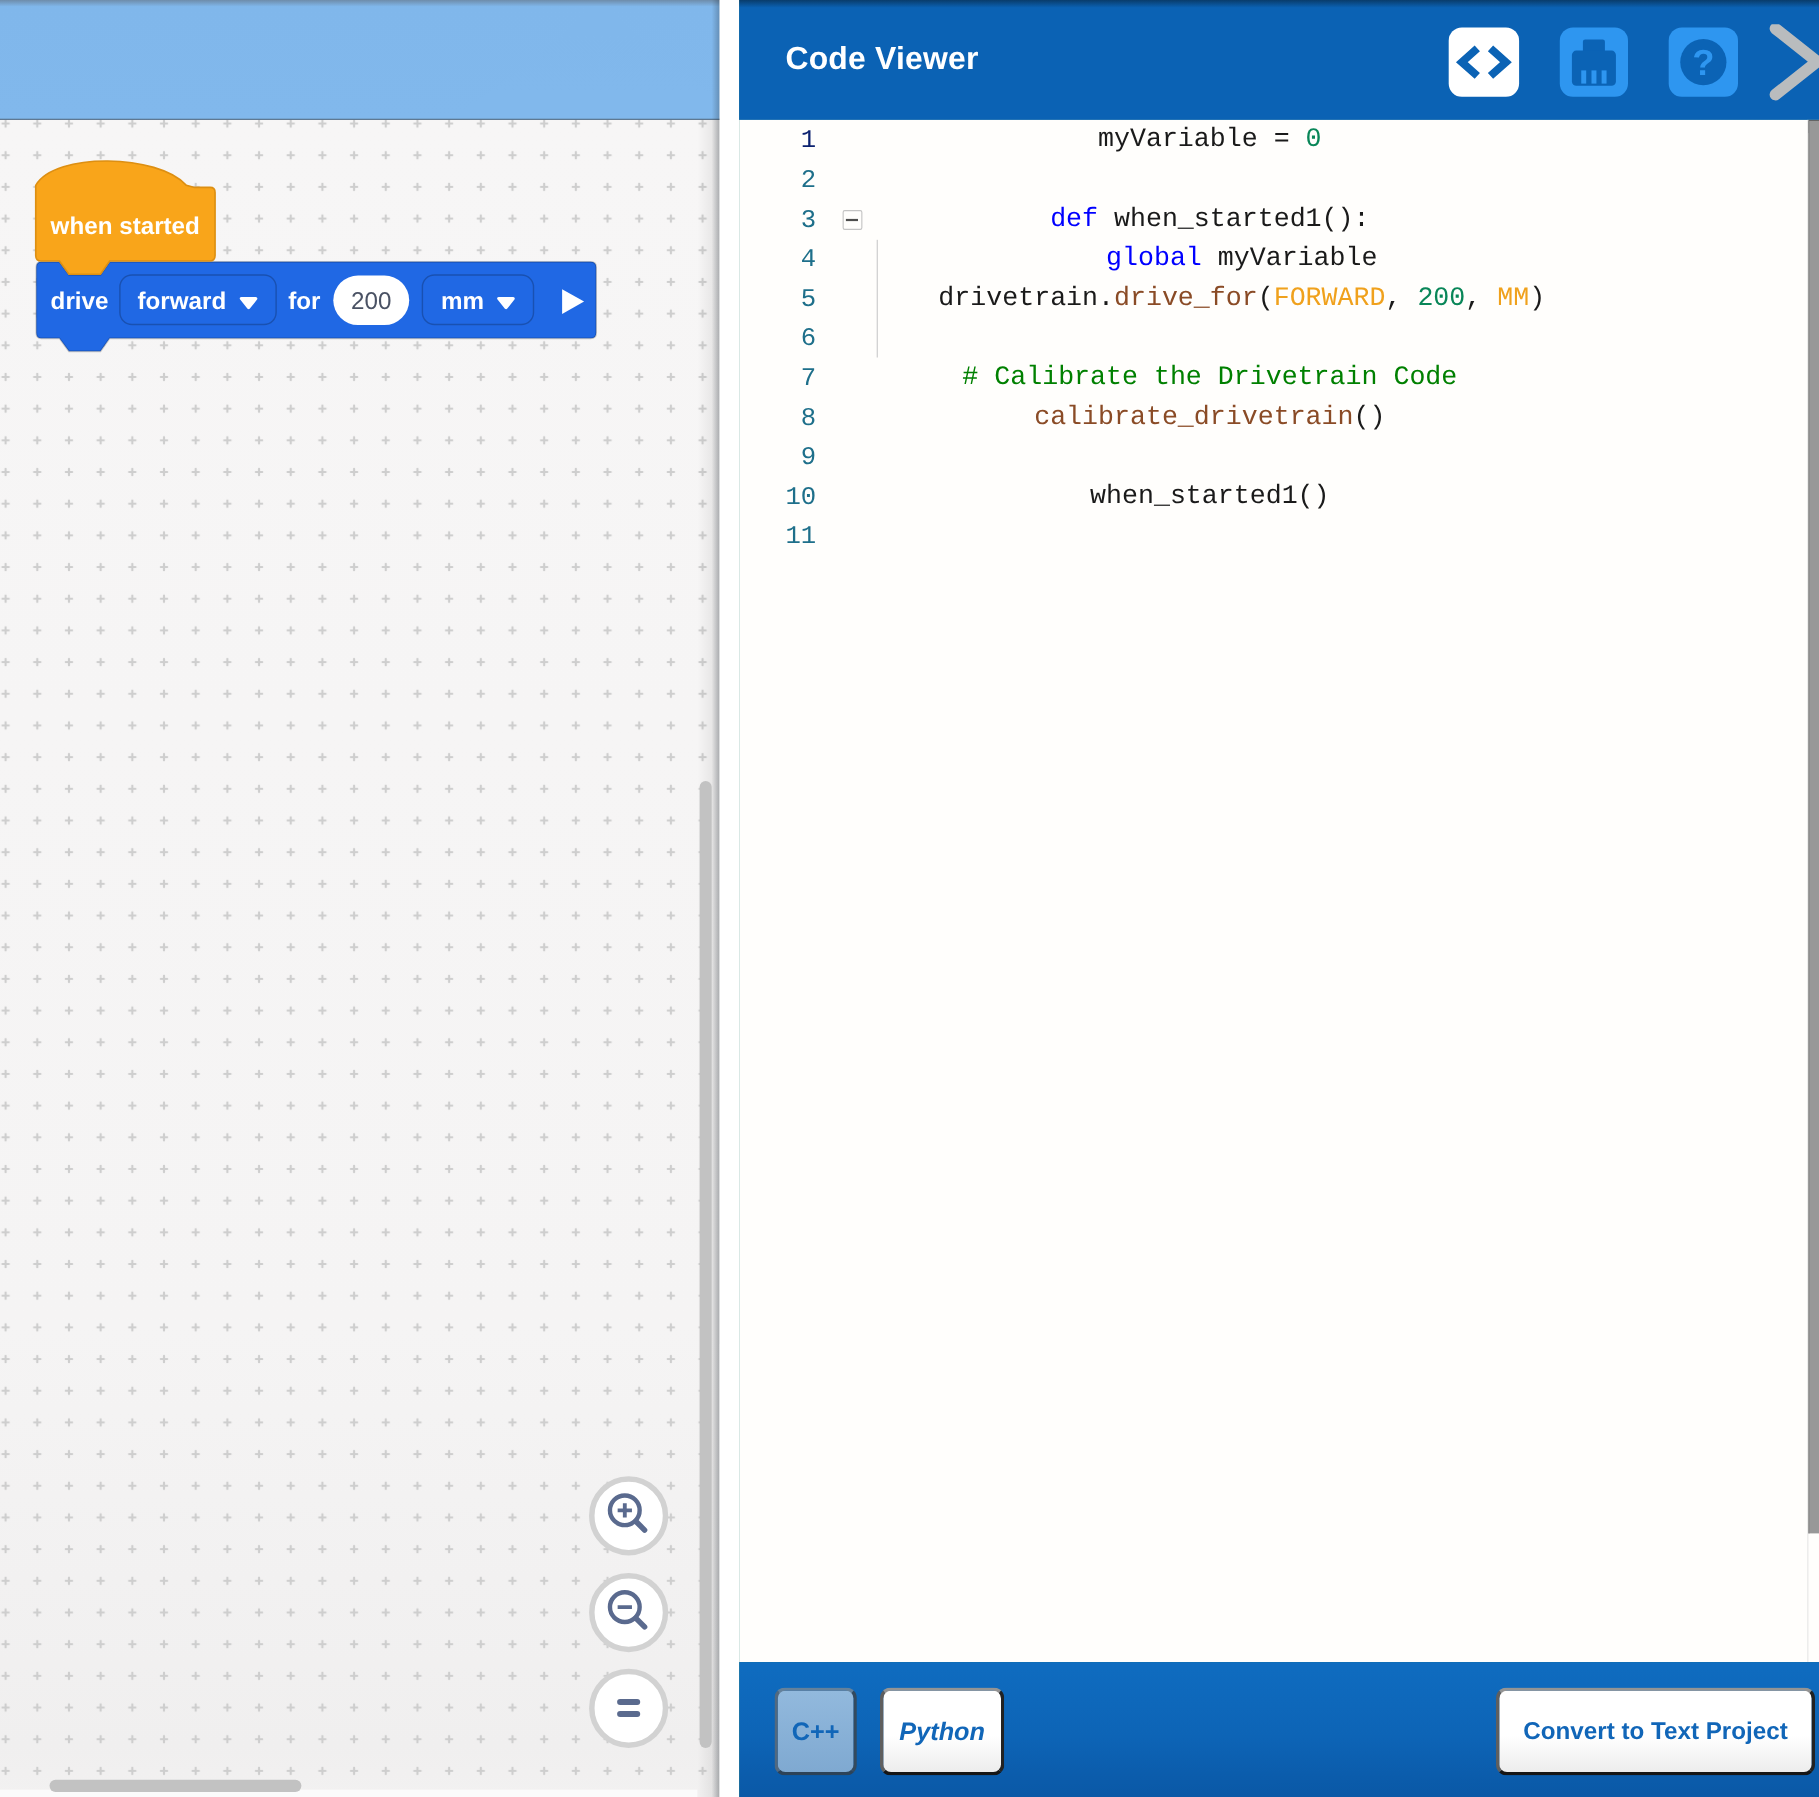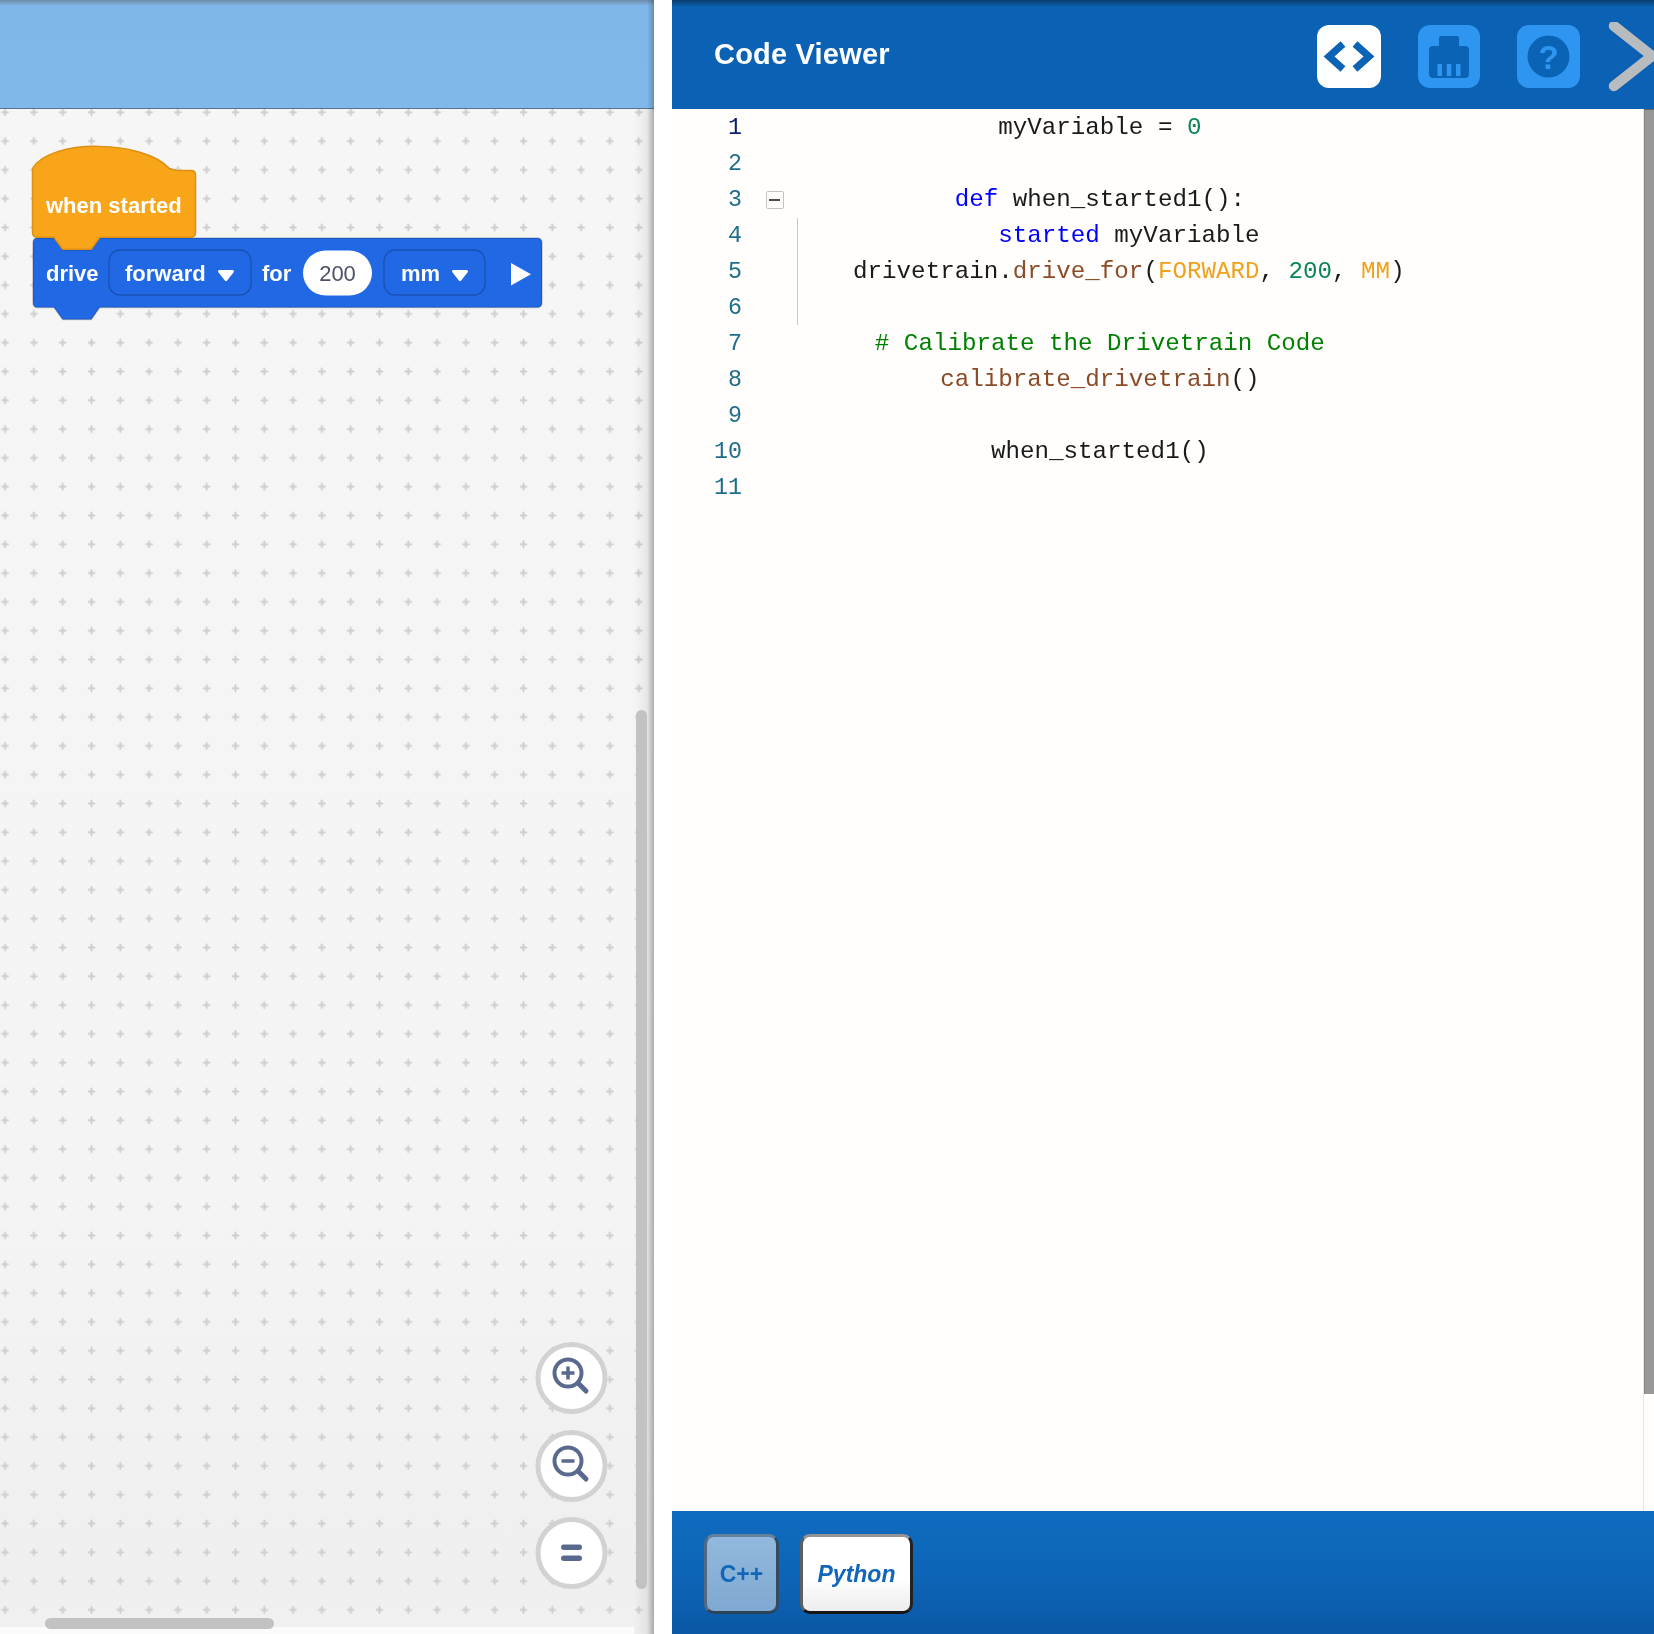--- a/index.html
+++ b/index.html
@@ -161,32 +161,33 @@
 5
 6
 7
 8
 9
 10
 11</pre>
       <pre id="ctext">myVariable = <span class="num">0</span>
 
 <span class="kw">def</span> when_started1():
-    <span class="kw">started</span> myVariable
+    <span class="kw">global</span> myVariable
     drivetrain.<span class="fn">drive_for</span>(<span class="cst">FORWARD</span>, <span class="num">200</span>, <span class="cst">MM</span>)
 
 <span class="cmt"># Calibrate the Drivetrain Code</span>
 <span class="fn">calibrate_drivetrain</span>()
 
 when_started1()</pre>
       <div id="fold"></div>
       <div id="iguide"></div>
     </div>
     <div id="mtrack"></div>
     <div id="mcap"></div>
     <div id="mthumb"></div>
     <div id="corner"></div>
     <div id="footer">
       <div class="fbtn" id="bcpp">C++</div>
       <div class="fbtn" id="bpy">Python</div>
+      <div class="fbtn" id="bconv">Convert to Text Project</div>
     </div>
   </div>
 </div>
 
 </body></html>

